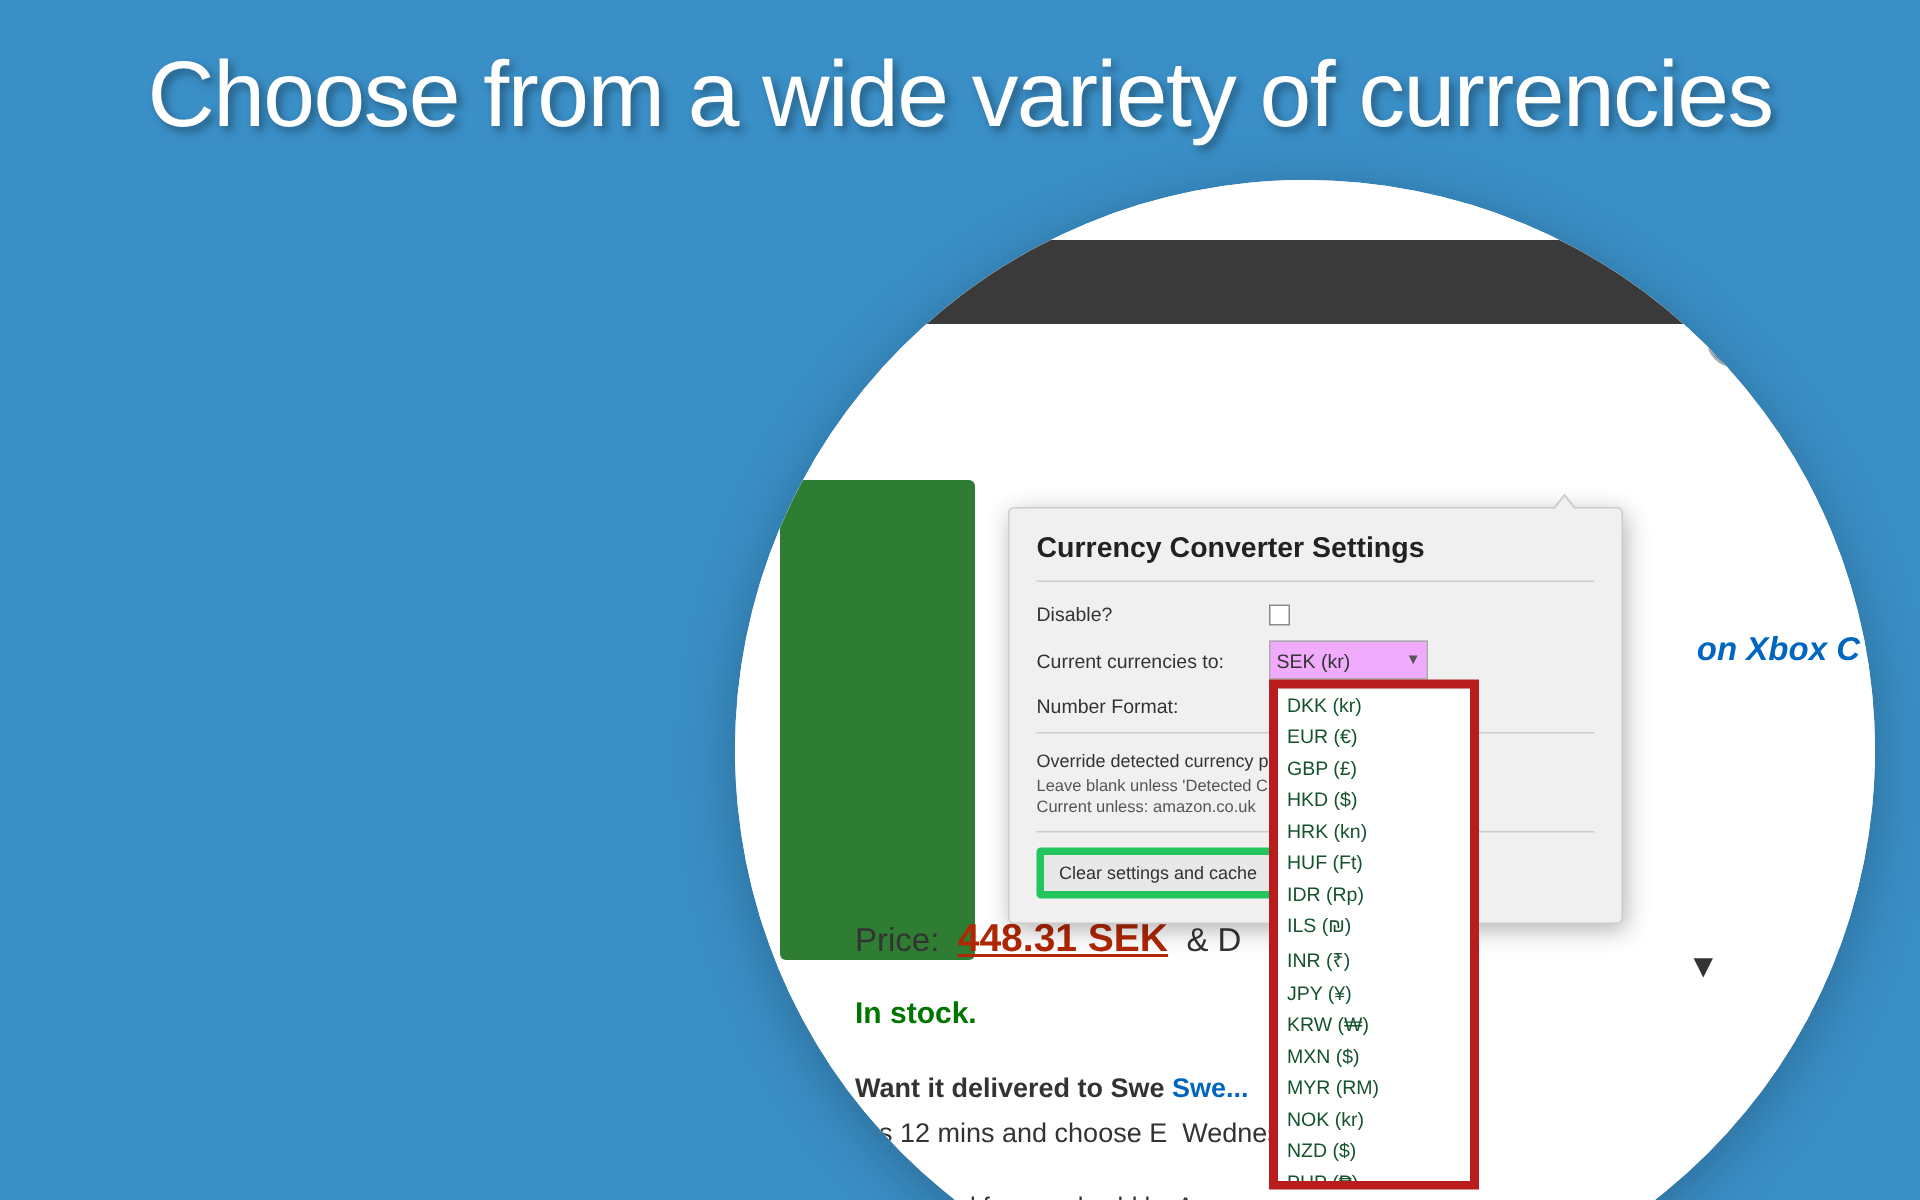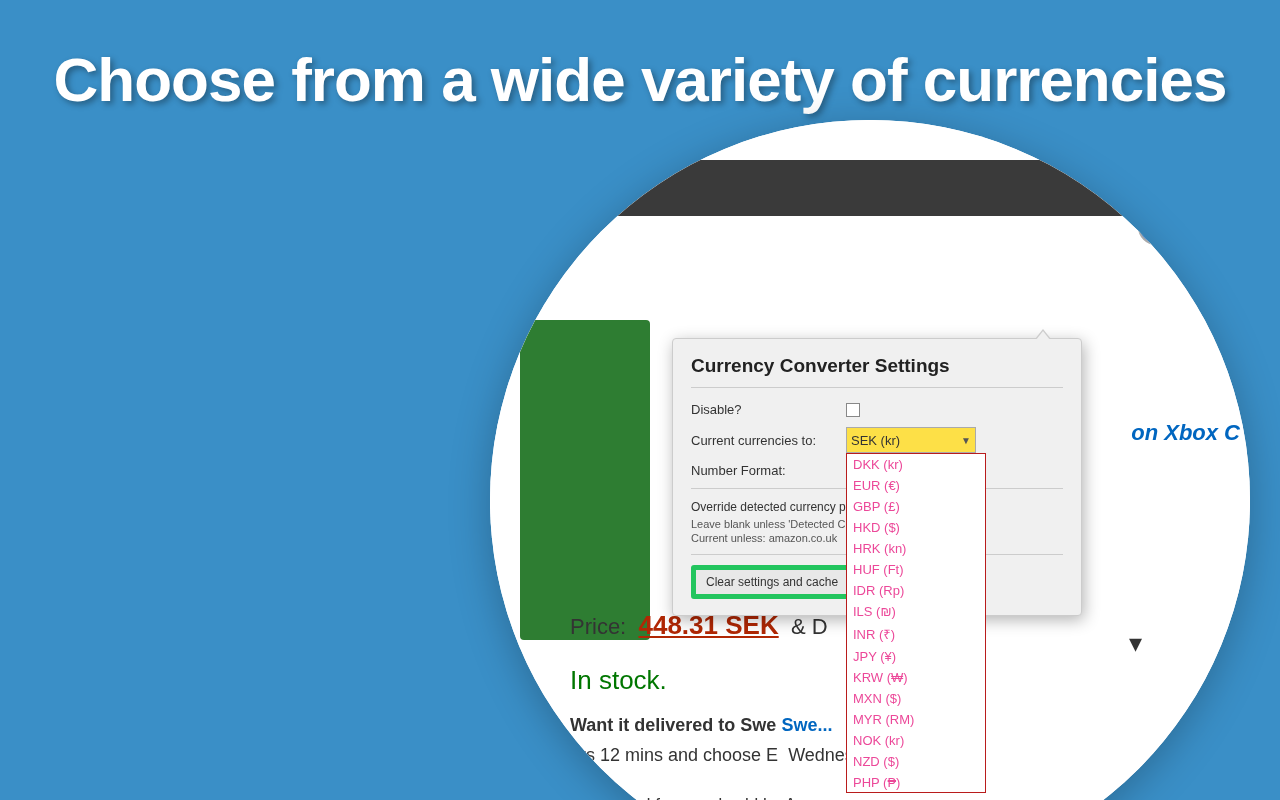--- a/index.html
+++ b/index.html
@@ -9,27 +9,27 @@
       height: 800px;
       background: #3a8fc7;
       font-family: Arial, sans-serif;
       overflow: hidden;
       position: relative;
     }
 
     
     .hero-title {
       position: absolute;
-      top: 44px;
+      top: 28px;
       left: 0;
       right: 0;
       text-align: center;
       color: #fff;
       font-size: 62px;
-      font-weight: 700;
+      font-weight: 400;
       text-shadow: 3px 3px 6px rgba(0,0,0,0.35);
       letter-spacing: -1px;
       padding: 0 20px;
       line-height: 1.15;
     }
 
     
     .circle-container {
       position: absolute;
       top: 120px;
@@ -92,22 +92,22 @@
       font-size: 26px;
       font-weight: bold;
       text-decoration: underline;
     }
 
     .in-stock {
       position: absolute;
       top: 545px;
       left: 80px;
       color: #007600;
-      font-size: 26px;
-      font-weight: normal;
+      font-size: 20px;
+      font-weight: bold;
     }
 
     .delivery-text {
       position: absolute;
       top: 595px;
       left: 80px;
       font-size: 18px;
       color: #333;
       font-weight: bold;
     }
@@ -215,24 +215,24 @@
     }
 
     .popup-select-container {
       position: relative;
       display: inline-block;
     }
 
     .popup-select-display {
       display: flex;
       align-items: center;
-      width: 130px;
+      width: 106px;
       height: 26px;
       border: 1px solid #aaa;
-      background: #fde047;
+      background: #f0abfc;
       padding: 0 4px;
       font-size: 13px;
       cursor: pointer;
       position: relative;
     }
 
     .popup-select-arrow {
       position: absolute;
       right: 4px;
       top: 50%;
@@ -242,25 +242,25 @@
     }
 
     
     .dropdown-list {
       position: absolute;
       top: 26px;
       left: 0;
       width: 140px;
       max-height: 340px;
       background: #fff;
-      border: 1px solid #b91c1c;
+      border: 6px solid #b91c1c;
       overflow-y: scroll;
       z-index: 200;
       font-size: 13px;
-      color: #ec4899;
+      color: #14532d;
     }
 
     .dropdown-list::-webkit-scrollbar {
       width: 10px;
     }
     .dropdown-list::-webkit-scrollbar-track {
       background: #f5f5f5;
     }
     .dropdown-list::-webkit-scrollbar-thumb {
       background: #bbb;

